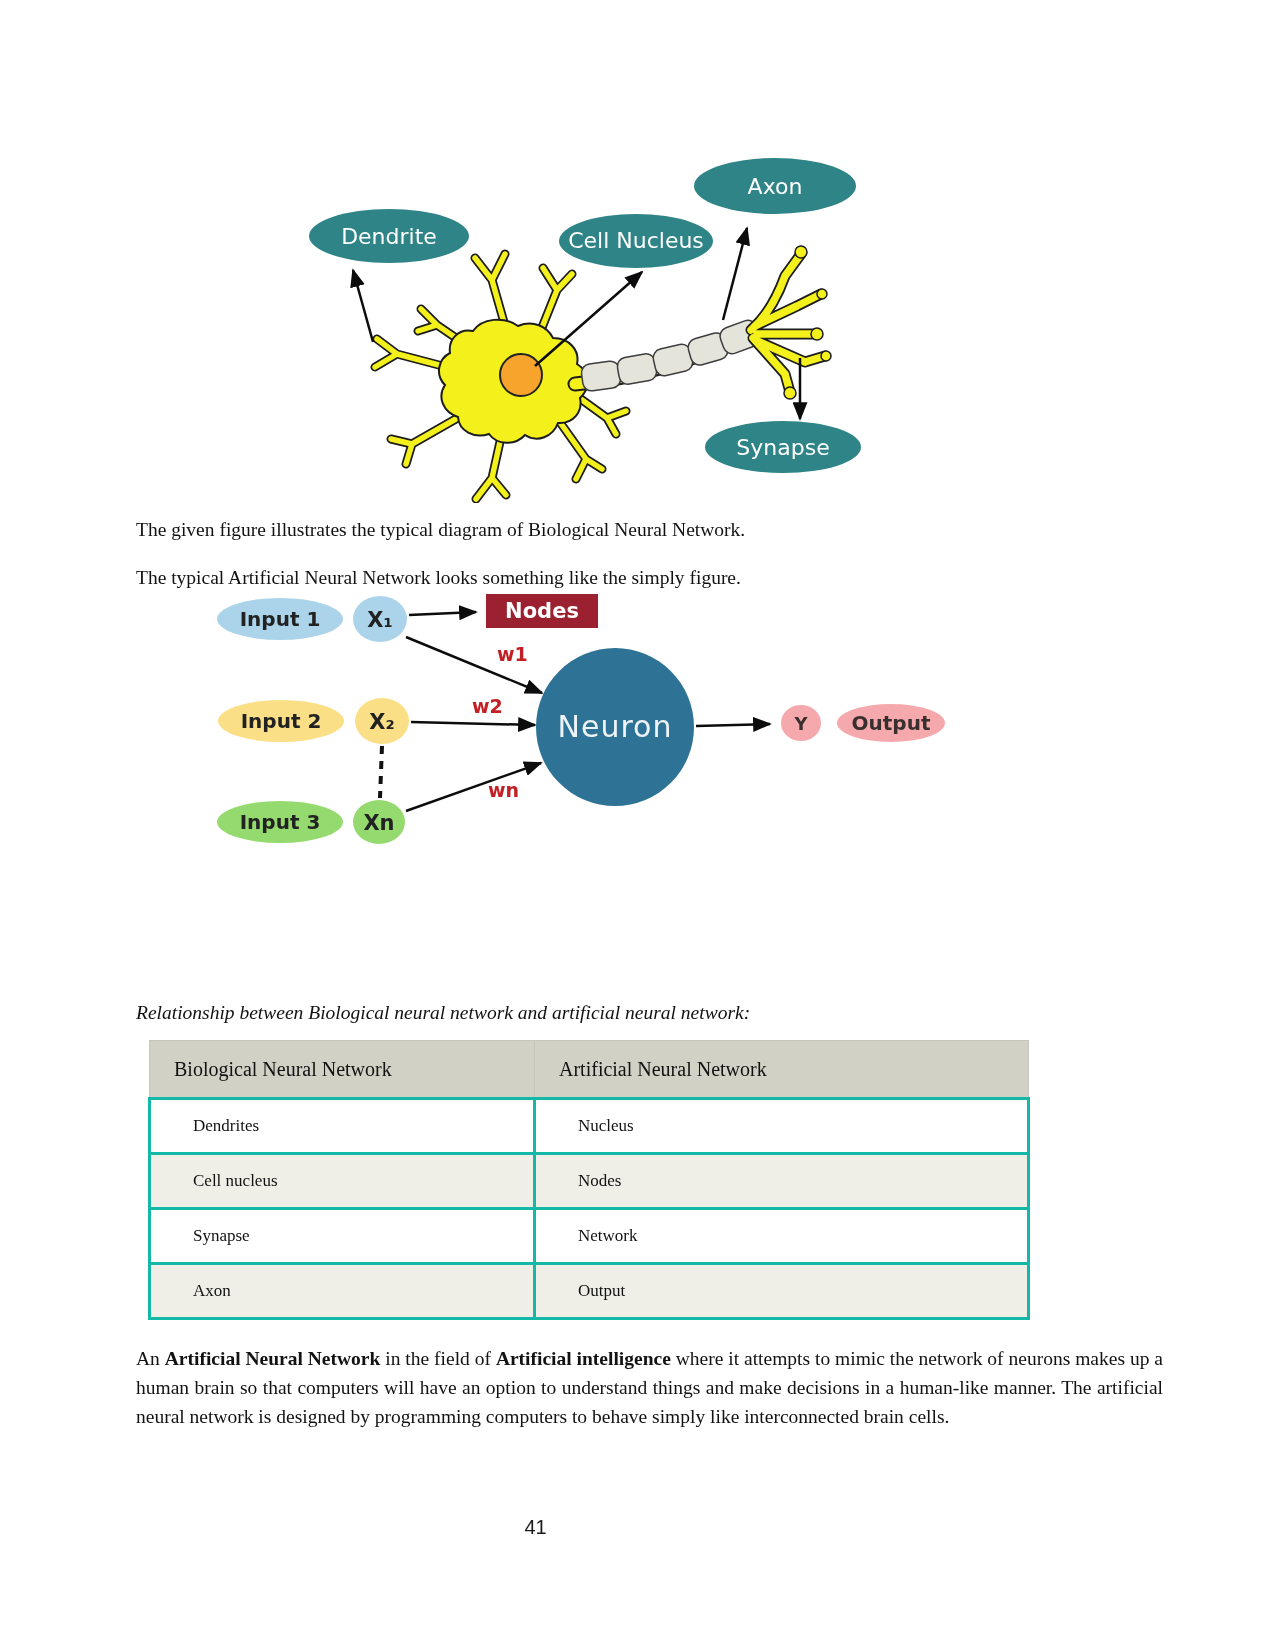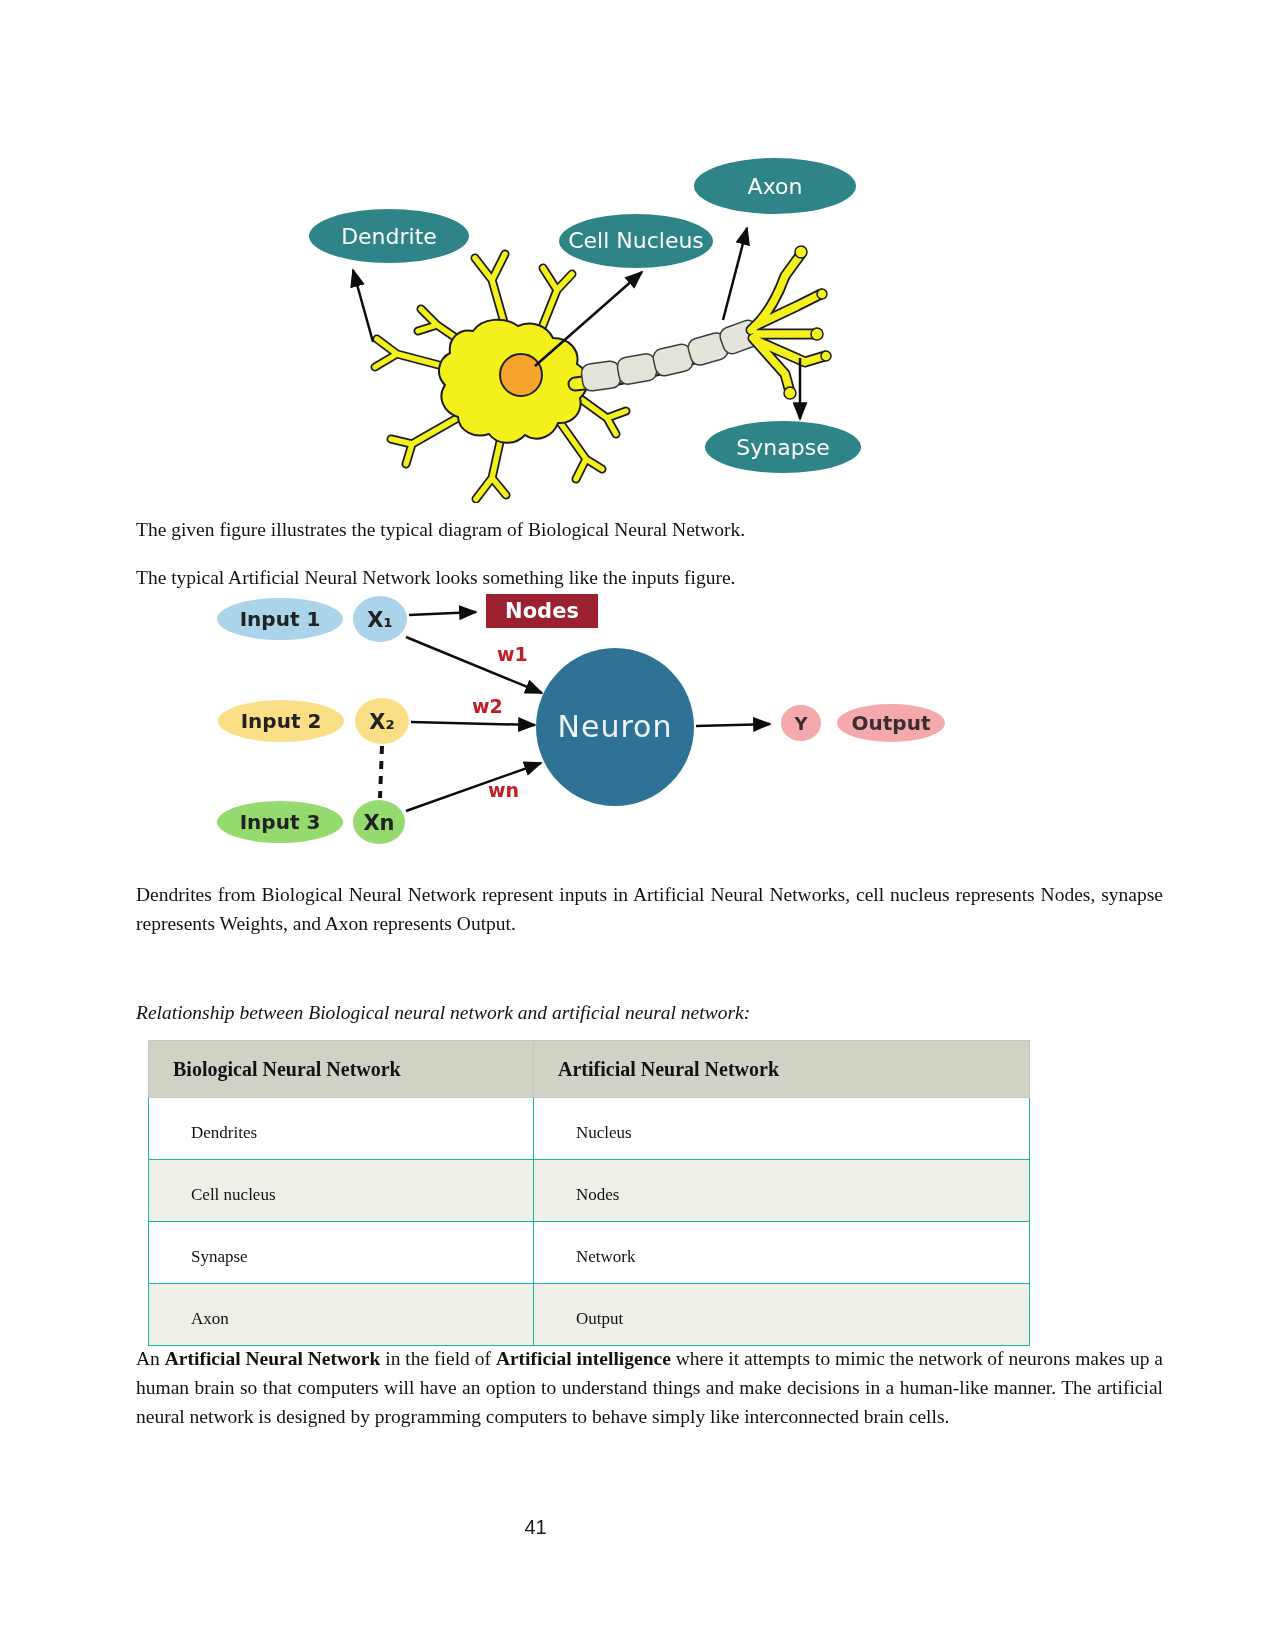--- a/index.html
+++ b/index.html
@@ -14,23 +14,23 @@
   .node-label{fill:#222222;font-size:20px;font-weight:600;}
   .xcirc-label{fill:#222222;font-size:21px;font-weight:600;}
   .wlabel{font-size:19px;font-weight:600;}
   .neuron-label{fill:#eef4f6;font-size:30px;letter-spacing:1px;}
   .nodesbox-label{fill:#ffffff;font-size:21px;font-weight:600;}
   .outp-label{fill:#3a2f2f;font-size:20px;font-weight:600;}
   .ylabel{fill:#3a2f2f;font-size:18px;font-weight:600;}
   .anntable{position:absolute;left:148px;top:1040px;width:882px;border-collapse:collapse;
             border:1px solid #bfbfb6;}
   .anntable th{background:#d1d1c6;height:56px;text-align:left;vertical-align:middle;
-               font-size:20px;font-weight:bold;padding:0 0 0 24px;border:1px solid #c6c6bc;}
-  .anntable td{height:52px;vertical-align:middle;font-size:17px;padding:9px 0 0 42px;
-               border:1px solid #14b8a6;background:#ffffff;}
+               font-size:20px;font-weight:normal;padding:0 0 0 24px;border:1px solid #c6c6bc;}
+  .anntable td{height:52px;vertical-align:middle;font-size:17px;padding:0 0 0 42px;
+               border:3px solid #14b8a6;background:#ffffff;}
   .anntable tr.alt td{background:#efefe8;}
   .col1{width:360px;}
   .pagenum{position:absolute;left:0;top:1516px;width:1071px;text-align:center;
            font-family:"Liberation Sans","DejaVu Sans",sans-serif;font-size:20px;color:#1a1a1a;}
 </style>
 </head>
 <body>
 
 <div class="page">
 
@@ -118,21 +118,21 @@
     <text class="bubble-label" x="351" y="100" text-anchor="middle" font-size="21">Cell Nucleus</text>
 
     <ellipse cx="490" cy="38" rx="81" ry="28" fill="#2e8486"></ellipse>
     <text class="bubble-label" x="490" y="46" text-anchor="middle">Axon</text>
 
     <ellipse cx="498" cy="299" rx="78" ry="26" fill="#2e8486"></ellipse>
     <text class="bubble-label" x="498" y="307" text-anchor="middle">Synapse</text>
   </svg>
 
   <p class="para" style="top:503px;">The given figure illustrates the typical diagram of Biological Neural Network.</p>
-  <p class="para" style="top:551px;">The typical Artificial Neural Network looks something like the inputs figure.</p>
+  <p class="para" style="top:551px;">The typical Artificial Neural Network looks something like the simply figure.</p>
 
   <svg style="position:absolute;left:210px;top:585px;" width="745" height="280" viewBox="0 0 745 280">
     <defs>
       <marker id="ah2" viewBox="0 0 10 8" refX="9" refY="4" markerWidth="7.5" markerHeight="6" orient="auto-start-reverse">
         <path d="M0,0 L10,4 L0,8 Z" fill="#0c0c0c"></path>
       </marker>
     </defs>
 
     <g stroke="#0c0c0c" stroke-width="2.5" fill="none">
       <line x1="199" y1="30" x2="266" y2="27" marker-end="url(#ah2)"></line>
@@ -168,21 +168,20 @@
 
     <circle cx="405" cy="142" r="79" fill="#2e7296"></circle>
     <text class="neuron-label" x="405" y="152" text-anchor="middle">Neuron</text>
 
     <ellipse cx="591" cy="138" rx="20" ry="18" fill="#f6a9ac"></ellipse>
     <text class="ylabel" x="591" y="145" text-anchor="middle">Y</text>
     <ellipse cx="681" cy="138" rx="54" ry="19" fill="#f6a9ac"></ellipse>
     <text class="outp-label" x="681" y="145" text-anchor="middle">Output</text>
   </svg>
 
-  <p class="para just" style="top:868px;">Dendrites from Biological Neural Network represent inputs in Artificial Neural Networks, cell nucleus represents Nodes, synapse represents Weights, and Axon represents Output.</p>
 
   <p class="para ital" style="top:986px;">Relationship between Biological neural network and artificial neural network:</p>
 
   <table class="anntable">
     <thead>
       <tr>
         <th class="col1">Biological Neural Network</th>
         <th>Artificial Neural Network</th>
       </tr>
     </thead>

